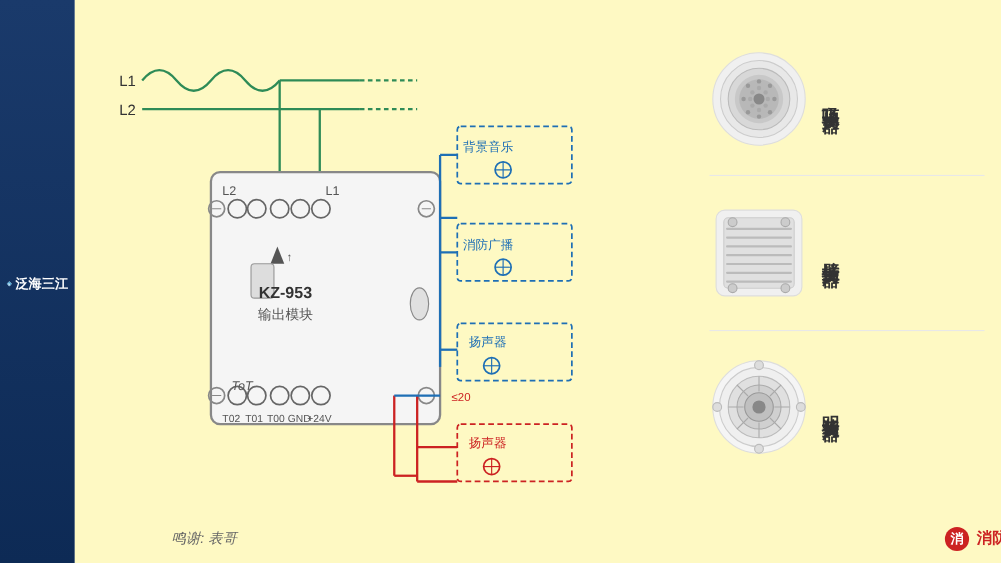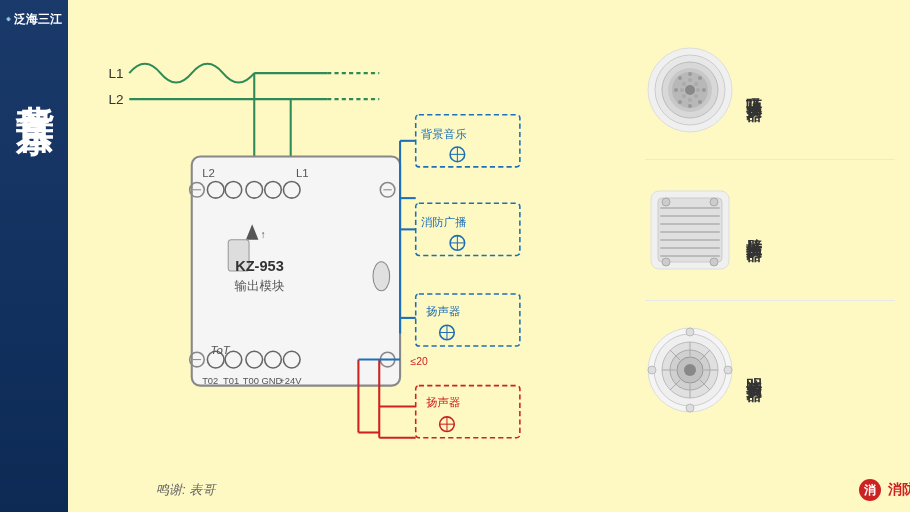--- a/index.html
+++ b/index.html
@@ -13,21 +13,21 @@
     }
 
     
     .sidebar {
       position: absolute;
       left: 0; top: 0;
       width: 68px;
       height: 512px;
       background: linear-gradient(180deg, #1a3a6b 0%, #0d2a55 100%);
       display: flex;
-      flex-direction: column;
+      flex-direction: row;
       align-items: center;
     }
 
     .logo-area {
       width: 100%;
       padding: 10px 6px 6px 6px;
       display: flex;
       align-items: center;
       gap: 3px;
     }

